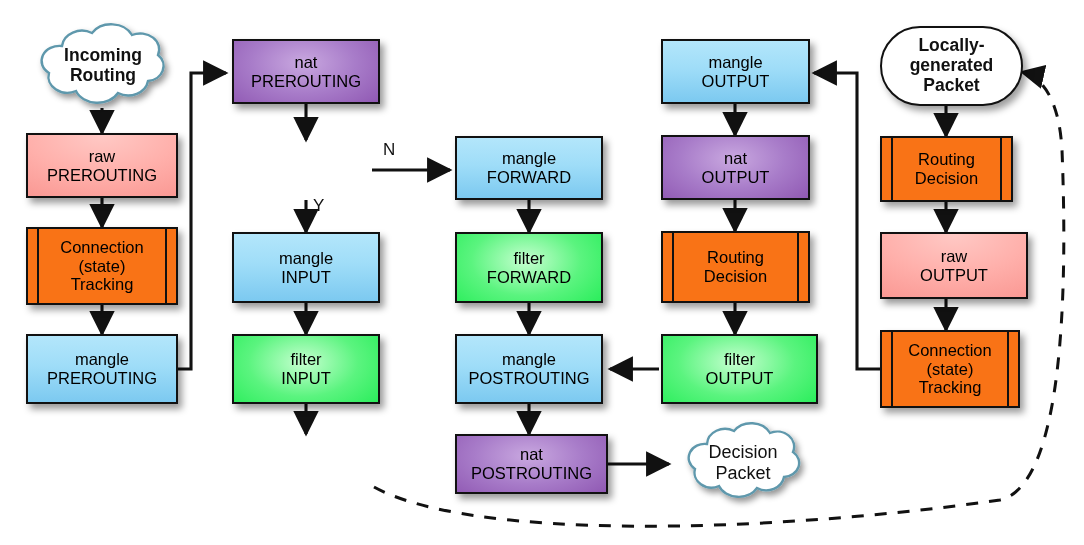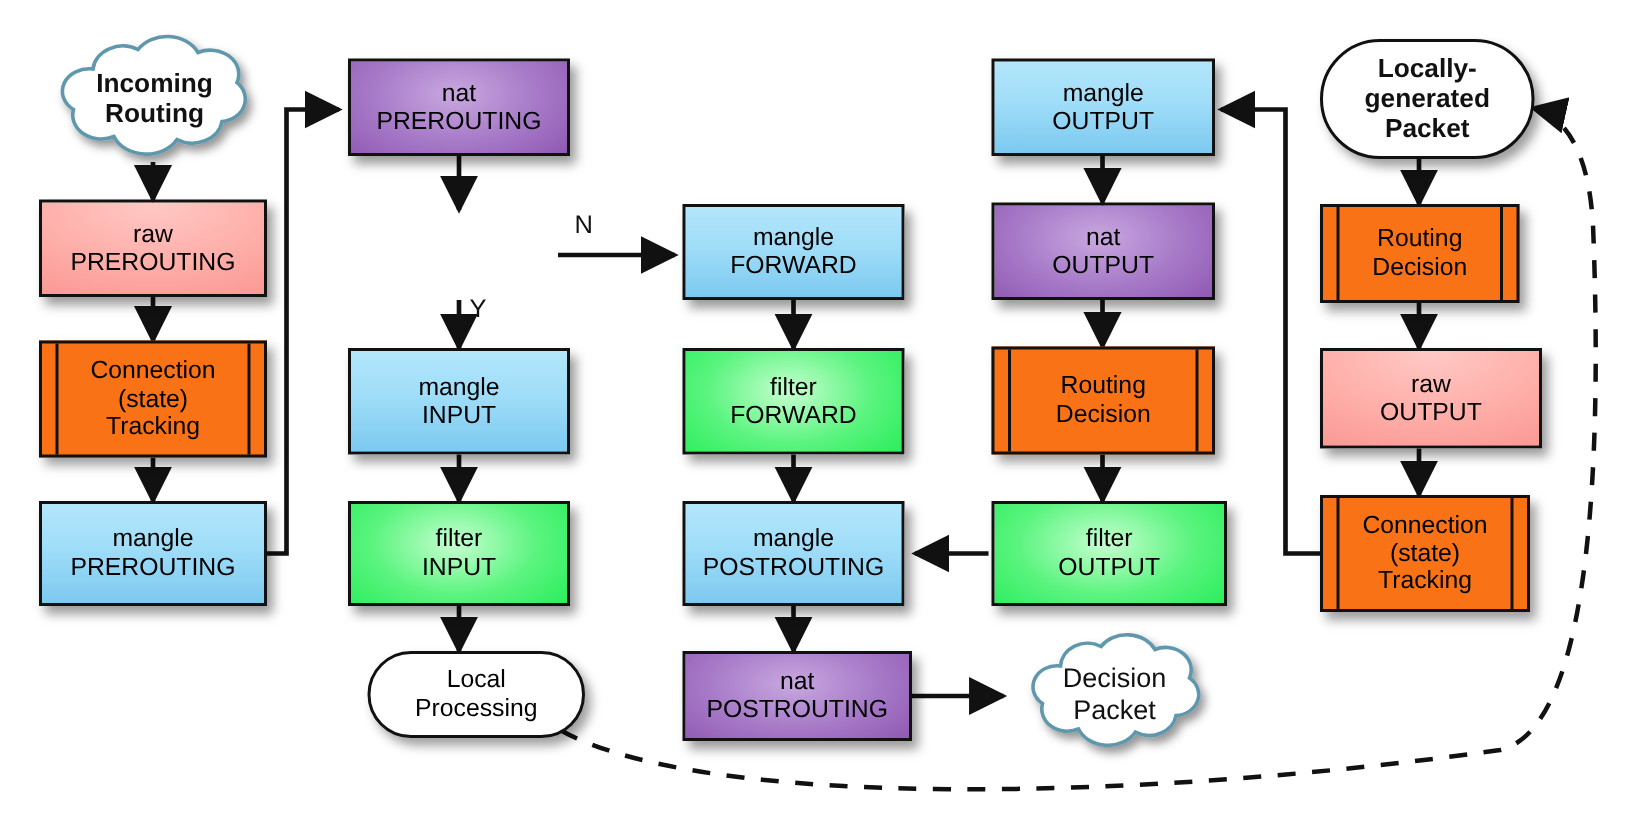--- a/index.html
+++ b/index.html
@@ -132,24 +132,20 @@
   <div class="node chain c-mangle" style="left:232px;top:232px;width:148px;height:71px;">
     <span class="t">mangle
 INPUT</span>
   </div>
 
   <div class="node chain c-filter" style="left:232px;top:334px;width:148px;height:70px;">
     <span class="t">filter
 INPUT</span>
   </div>
 
-  <div class="node round" style="left:245px;top:434px;width:145px;height:58px;">
-    <span class="t">Local
-Processing</span>
-  </div>
 
   <div class="node chain c-mangle" style="left:455px;top:136px;width:148px;height:64px;">
     <span class="t">mangle
 FORWARD</span>
   </div>
 
   <div class="node chain c-filter" style="left:455px;top:232px;width:148px;height:71px;">
     <span class="t">filter
 FORWARD</span>
   </div>

